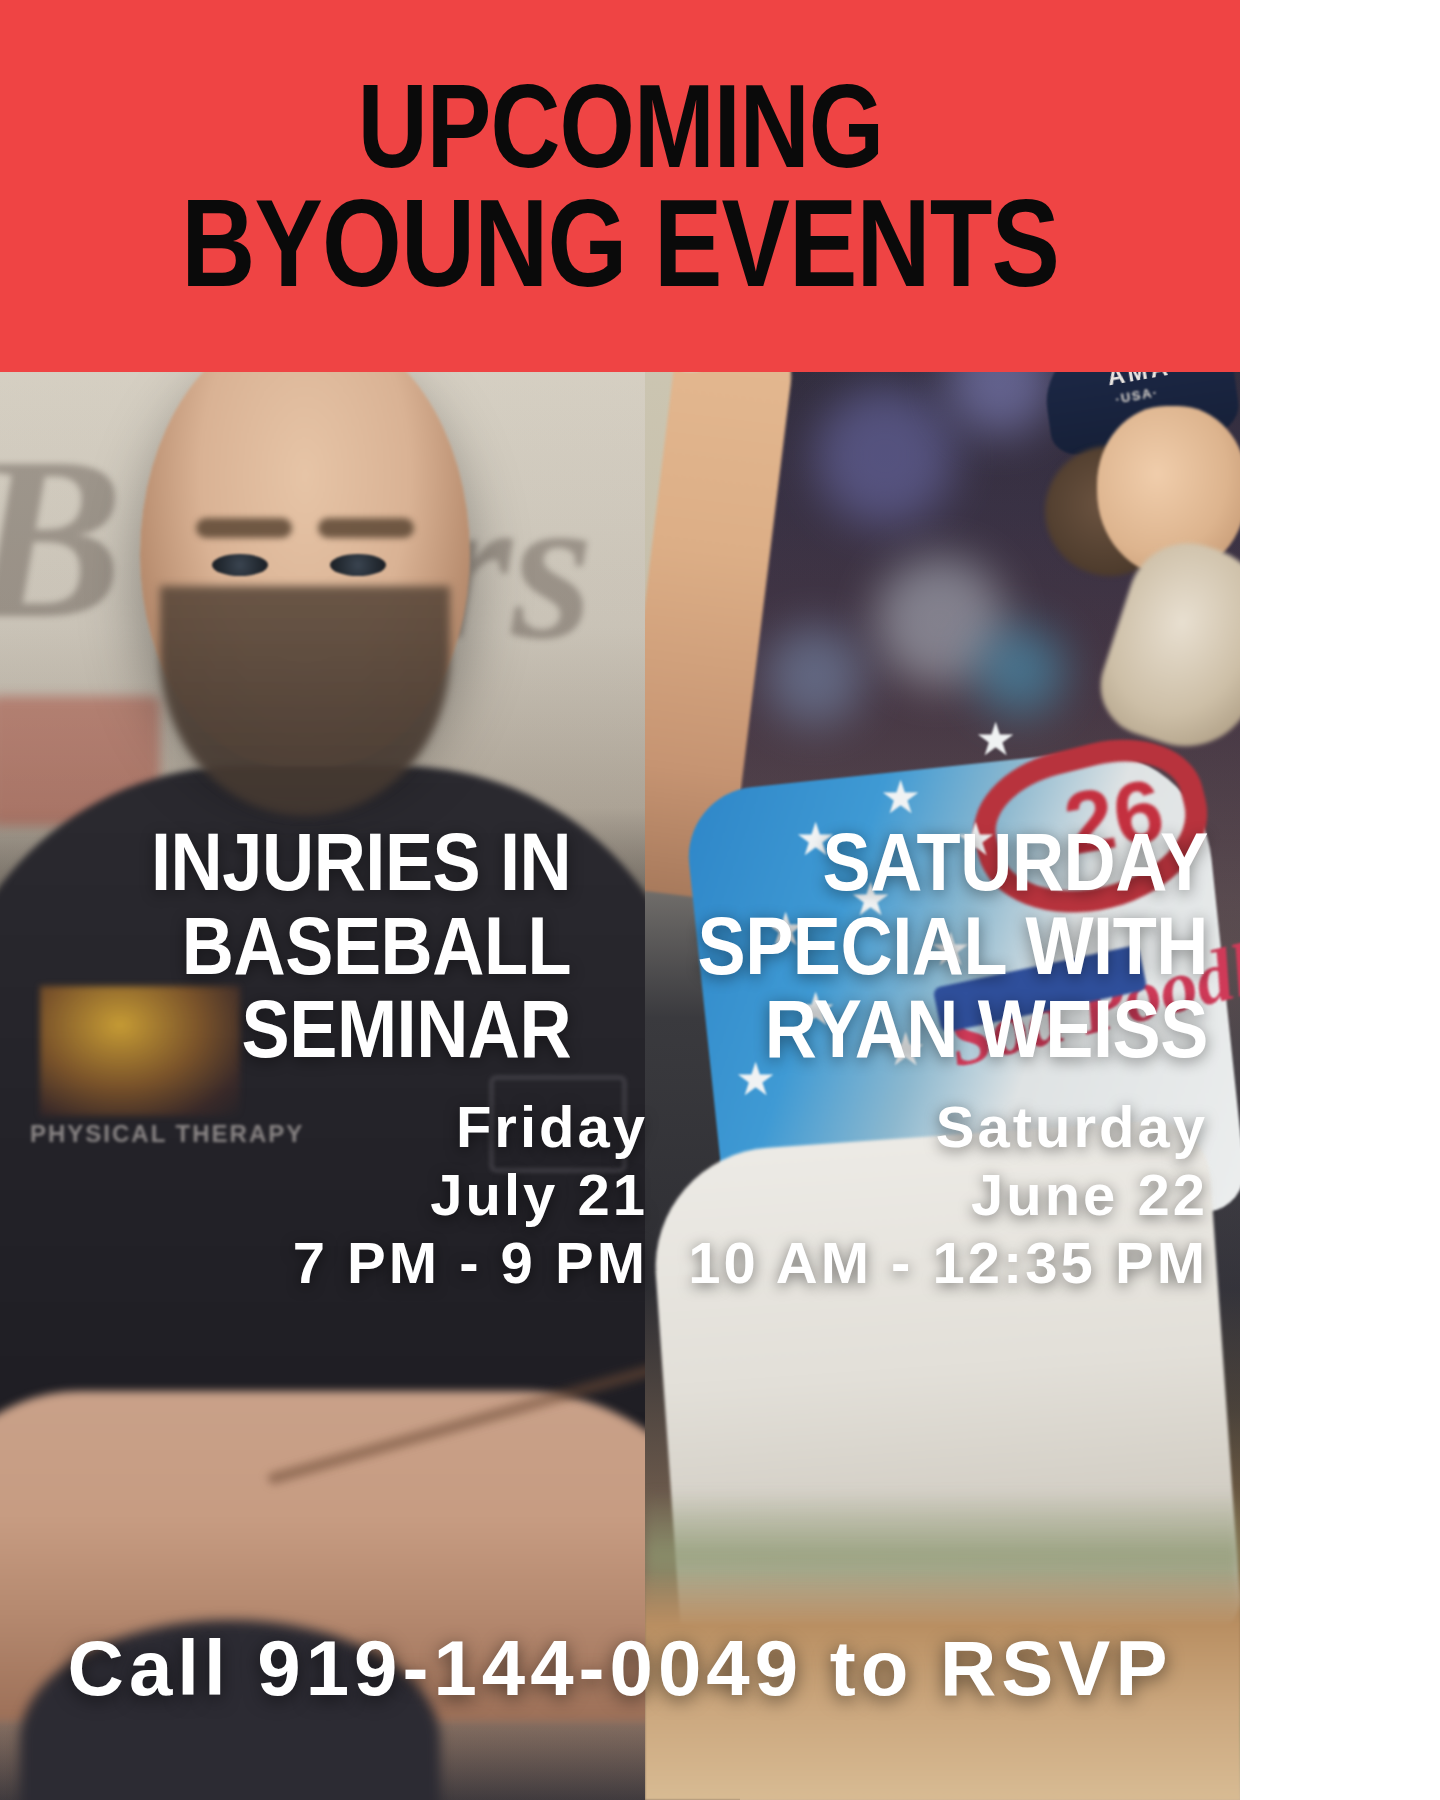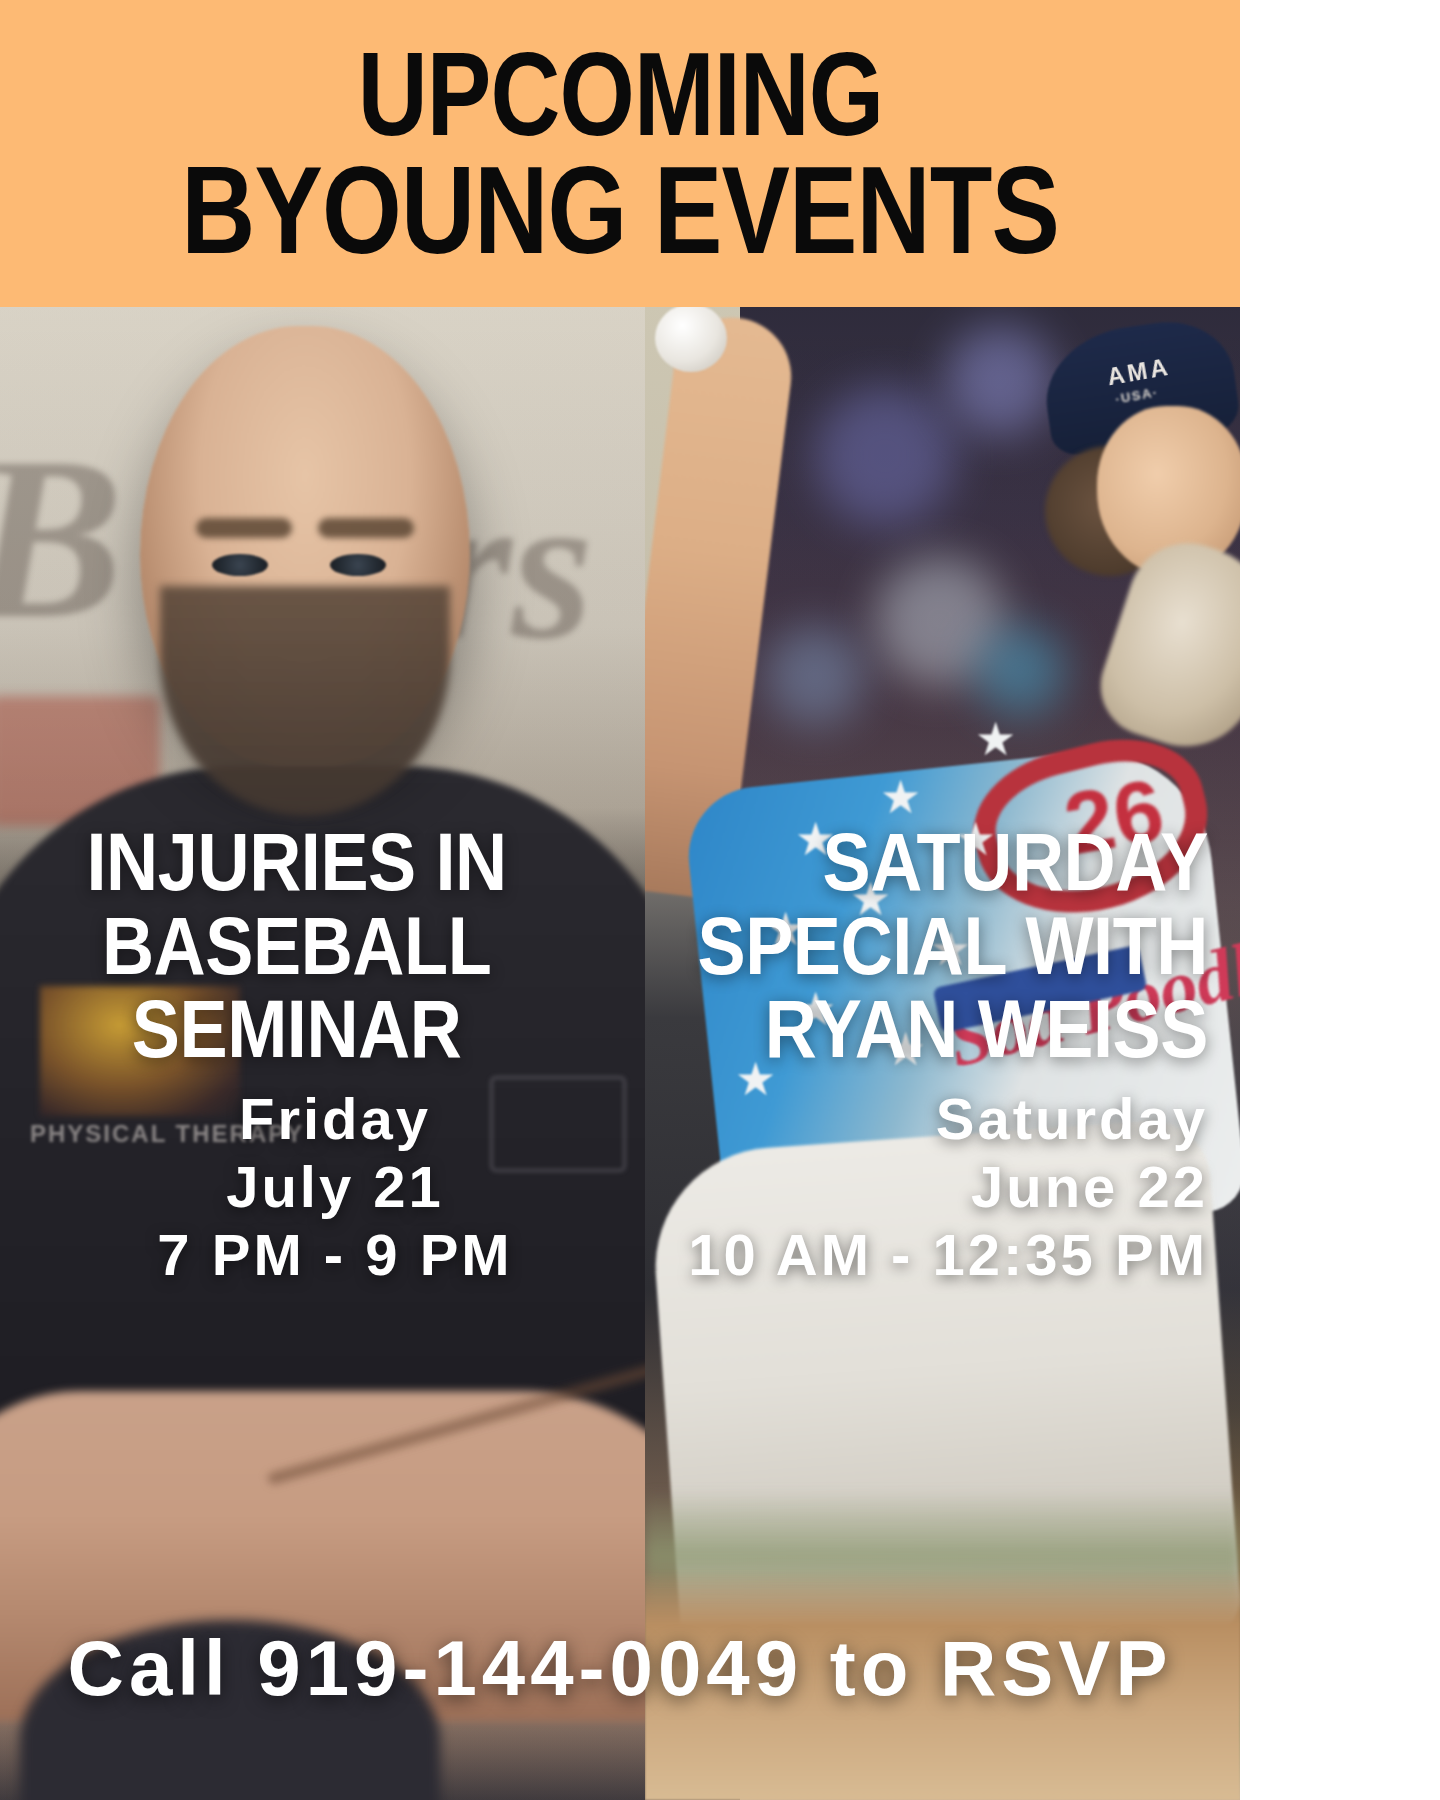--- a/index.html
+++ b/index.html
@@ -19,22 +19,22 @@
     overflow: hidden;
     background: #cfc9c0;
   }
 
   
   .header-band {
     position: absolute;
     left: 0;
     top: 0;
     width: 1240px;
-    height: 307px;
-    background: #fdba74;
+    height: 372px;
+    background: #ef4444;
     z-index: 40;
     display: flex;
     flex-direction: column;
     align-items: center;
     justify-content: center;
   }
   .header-line {
     color: #0a0a0a;
     font-family: "Liberation Sans Narrow", "Liberation Sans", sans-serif;
     font-weight: 700;
@@ -409,21 +409,21 @@
     width: 1240px; height: 1800px;
     z-index: 30;
     pointer-events: none;
   }
   .overlay > * { pointer-events: auto; }
 
   .col {
     position: absolute;
     width: 640px;
   }
-  .col-left  { left: 15px;  text-align: center;  }
+  .col-left  { left: 8px;  text-align: right;  }
   .col-right { left: 568px; text-align: right; }
 
   .event-title {
     color: #ffffff;
     font-family: "Liberation Sans Narrow", "Liberation Sans", sans-serif;
     font-weight: 700;
     font-size: 82px;
     line-height: 1.02;
     letter-spacing: -0.5px;
     text-shadow: 0 3px 16px rgba(0,0,0,0.45);
@@ -432,21 +432,21 @@
   .col-left  .event-title { transform-origin: left center; }
   .col-right .event-title { transform-origin: right center; }
 
   .event-dates {
     color: #ffffff;
     font-weight: 700;
     font-size: 58px;
     line-height: 1.17;
     letter-spacing: 3px;
     text-shadow: 0 3px 14px rgba(0,0,0,0.5);
-    margin-top: 14px;
+    margin-top: 22px;
   }
   .event-dates .dl { display: block; white-space: nowrap; }
 
   .cta {
     position: absolute;
     left: 0;
     top: 1626px;
     width: 1240px;
     text-align: center;
     color: #ffffff;

